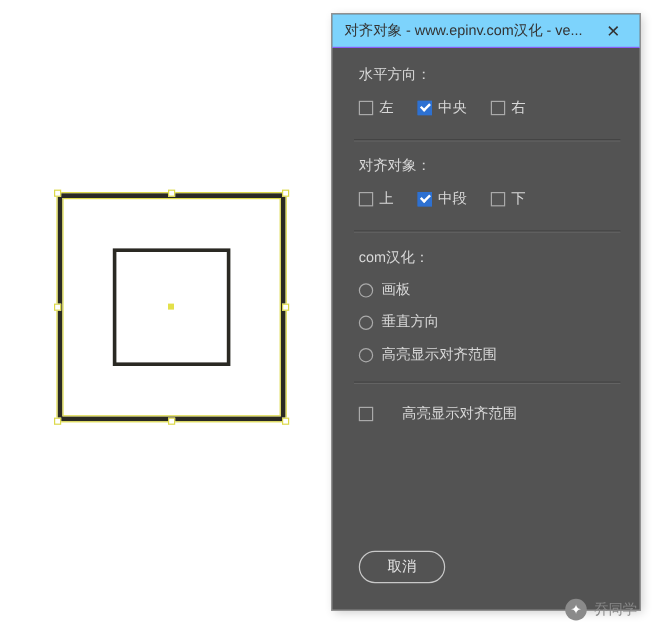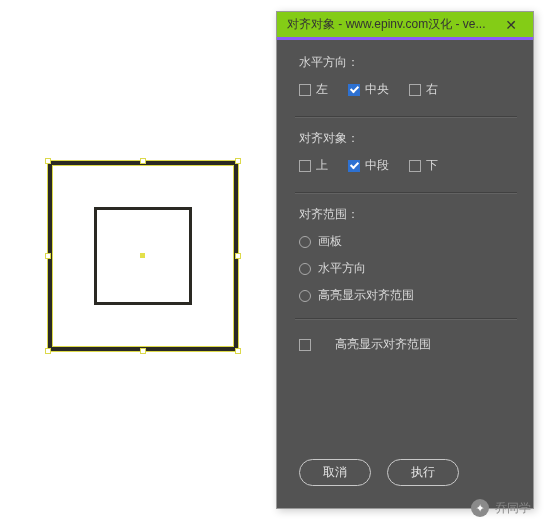--- a/index.html
+++ b/index.html
@@ -73,22 +73,22 @@
       left: 276px;
       top: 11px;
       width: 258px;
       height: 498px;
       border: 1px solid #999;
       box-shadow: 2px 2px 8px rgba(0,0,0,.2);
       background: #535353;
     }
     .titlebar {
       height: 28px;
-      background: #84cc16;
-      border-bottom: 3px solid #8b5cf6;
+      background: #7dd3fc;
+      border-bottom: 1px solid #8b5cf6;
       display: flex;
       align-items: center;
       padding: 0 6px 0 10px;
       color: #333;
     }
     .titlebar .title {
       flex: 1;
       white-space: nowrap;
       overflow: hidden;
       text-overflow: ellipsis;
@@ -173,21 +173,21 @@
     }
     .divider {
       border-top: 1px solid #414141;
       border-bottom: 1px solid #636363;
       margin: 0 -4px 12px -4px;
     }
     .spacer { flex: 1; }
     .btn-row {
       display: flex;
       gap: 16px;
-      justify-content: flex-start;
+      justify-content: space-between;
       padding-bottom: 8px;
     }
     .btn {
       min-width: 72px;
       padding: 4px 18px;
       border: 1px solid #c8c8c8;
       border-radius: 14px;
       color: #e4e4e4;
       text-align: center;
       cursor: pointer;
@@ -272,48 +272,47 @@
         <span>中段</span>
       </div>
       <div class="check-item">
         <span class="cbox"></span>
         <span>下</span>
       </div>
     </div>
 
     <div class="divider"></div>
 
-    <div class="section-label">对齐范围：</div>
+    <div class="section-label">com汉化：</div>
     <div class="radio-col">
       <div class="radio-item">
         <span class="rdot"></span>
         <span>画板</span>
       </div>
       <div class="radio-item">
         <span class="rdot"></span>
-        <span>水平方向</span>
+        <span>垂直方向</span>
       </div>
       <div class="radio-item">
         <span class="rdot"></span>
         <span>高亮显示对齐范围</span>
       </div>
     </div>
 
     <div class="divider"></div>
 
     <div class="check-item" style="margin-top:4px;gap:24px;">
       <span class="cbox"></span>
       <span>高亮显示对齐范围</span>
     </div>
 
     <div class="spacer"></div>
 
     <div class="btn-row">
       <div class="btn">取消</div>
-      <div class="btn">执行</div>
     </div>
   </div>
 </div>
 
 <div class="watermark">
   <span class="wm-icon">✦</span>
   <span>乔同学</span>
 </div>
 
 </body></html>

